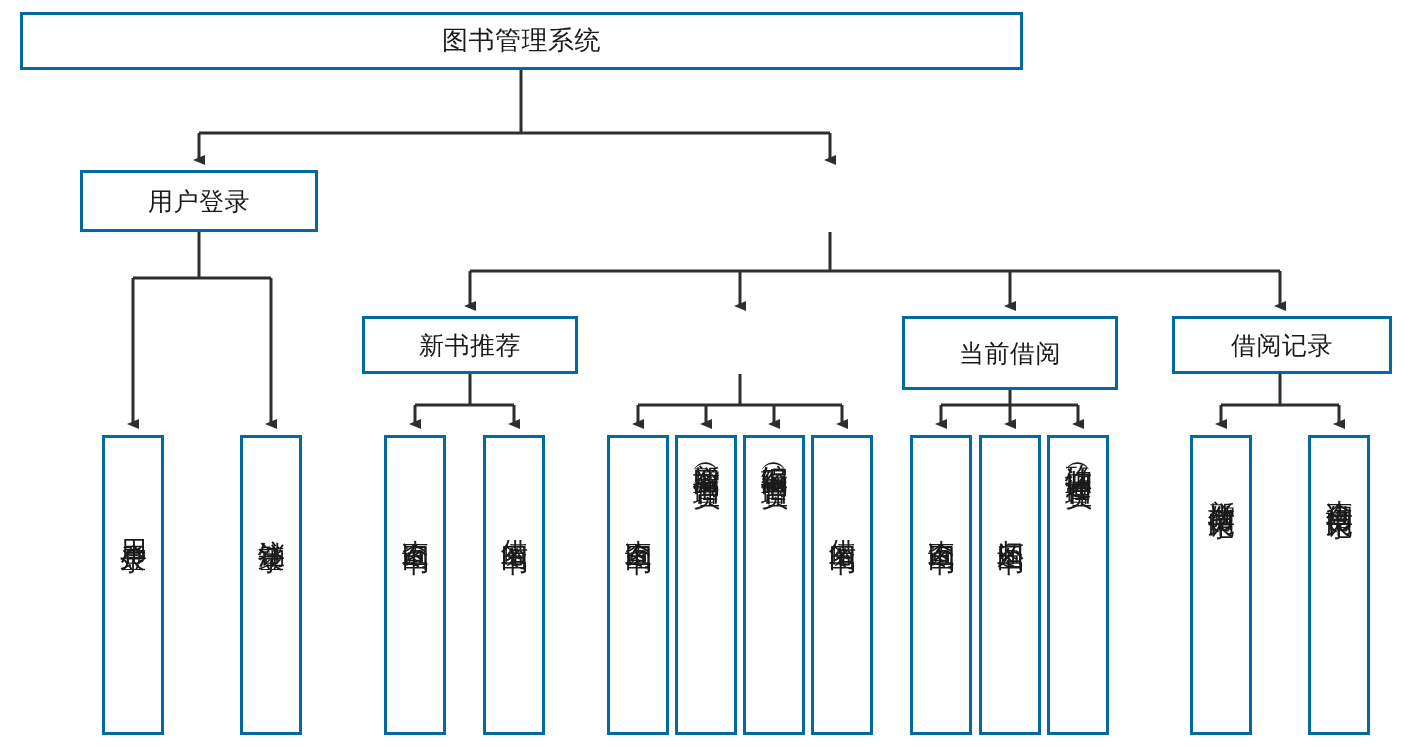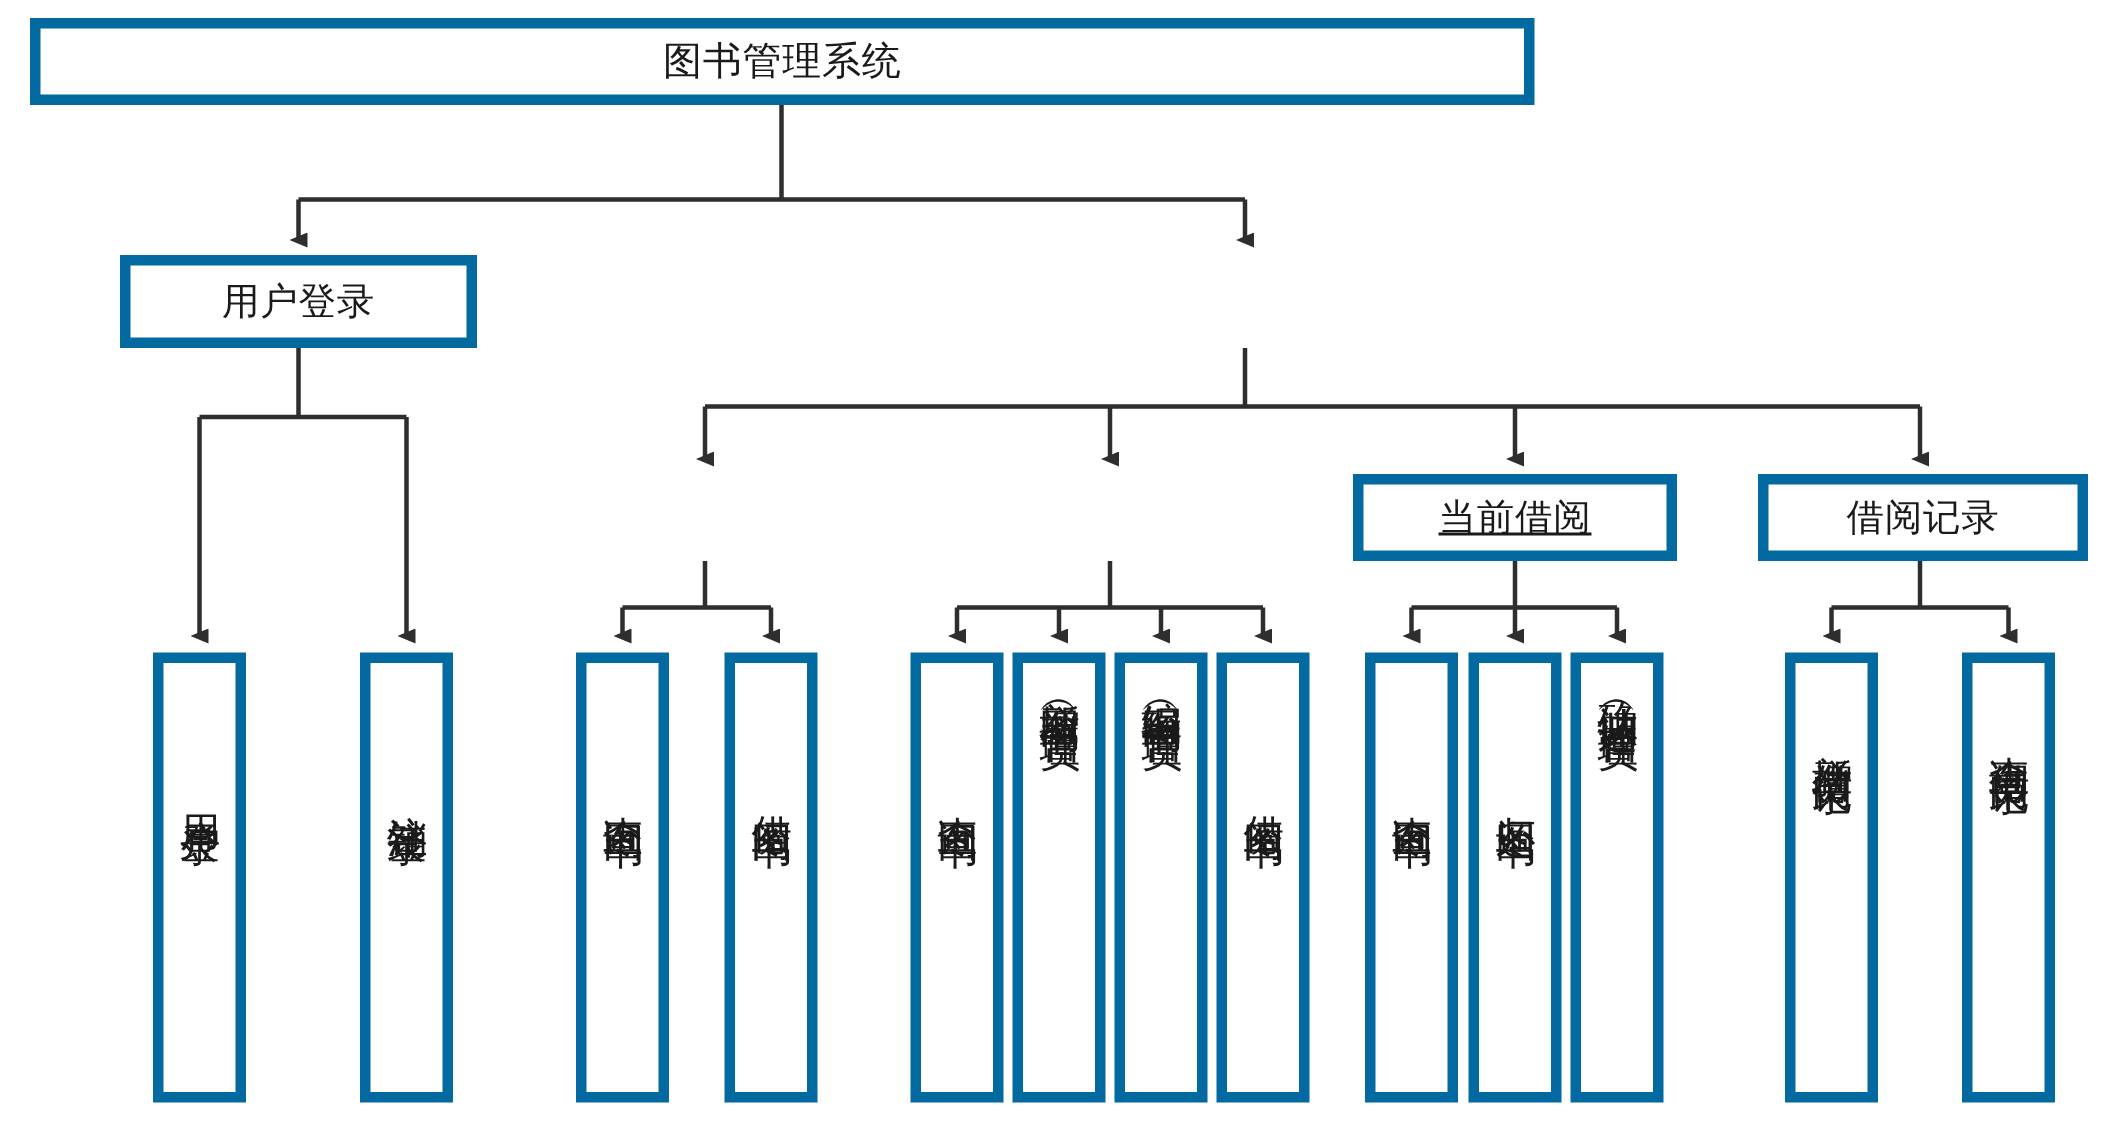--- a/index.html
+++ b/index.html
@@ -20,21 +20,21 @@
   svg#edges {
     position: absolute;
     left: 0;
     top: 0;
     width: 1405px;
     height: 747px;
   }
   .node {
     position: absolute;
     box-sizing: border-box;
-    border: 7px solid #0369a1;
+    border: 3px solid #0369a1;
     background: #ffffff;
     display: flex;
     align-items: center;
     justify-content: center;
     color: #1a1a1a;
   }
   .node .label {
     display: block;
     text-align: center;
     letter-spacing: 0.5px;
@@ -124,21 +124,24 @@
   </svg>
 
   <div class="node horizontal root" style="left:20px; top:12px; width:1003px; height:58px;">
     <span class="label">图书管理系统</span>
   </div>
 
   <div class="node horizontal" style="left:80px; top:170px; width:238px; height:62px;">
     <span class="label">用户登录</span>
   </div>
 
-  <div class="node horizontal" style="left:902px; top:316px; width:216px; height:58px;text-decoration:underline;">
+  <div class="node horizontal" style="left:362px; top:316px; width:216px; height:58px;">
+    <span class="label">新书推荐</span>
+  </div>
+  <div class="node horizontal" style="left:902px; top:316px; width:216px; height:74px;">
     <span class="label">当前借阅</span>
   </div>
   <div class="node horizontal" style="left:1172px; top:316px; width:220px; height:58px;">
     <span class="label">借阅记录</span>
   </div>
 
   <div class="node vertical" style="left:102px; top:435px; width:62px; height:300px; padding-top:80px;">
     <span class="label">用户登录</span>
   </div>
   <div class="node vertical" style="left:240px; top:435px; width:62px; height:300px; padding-top:80px;">

